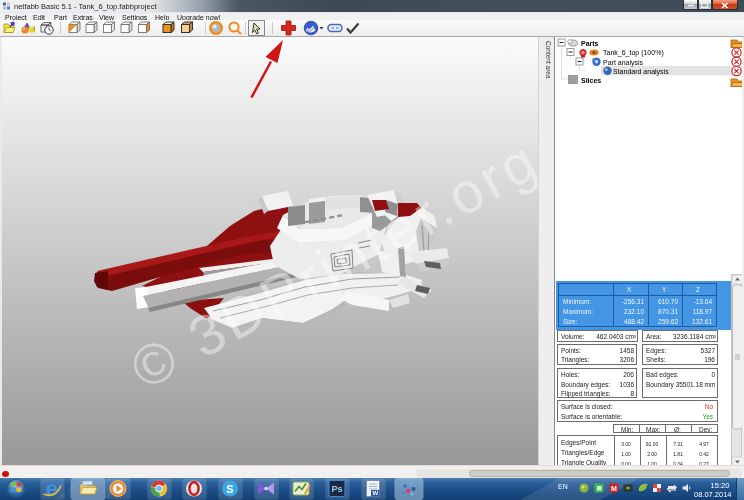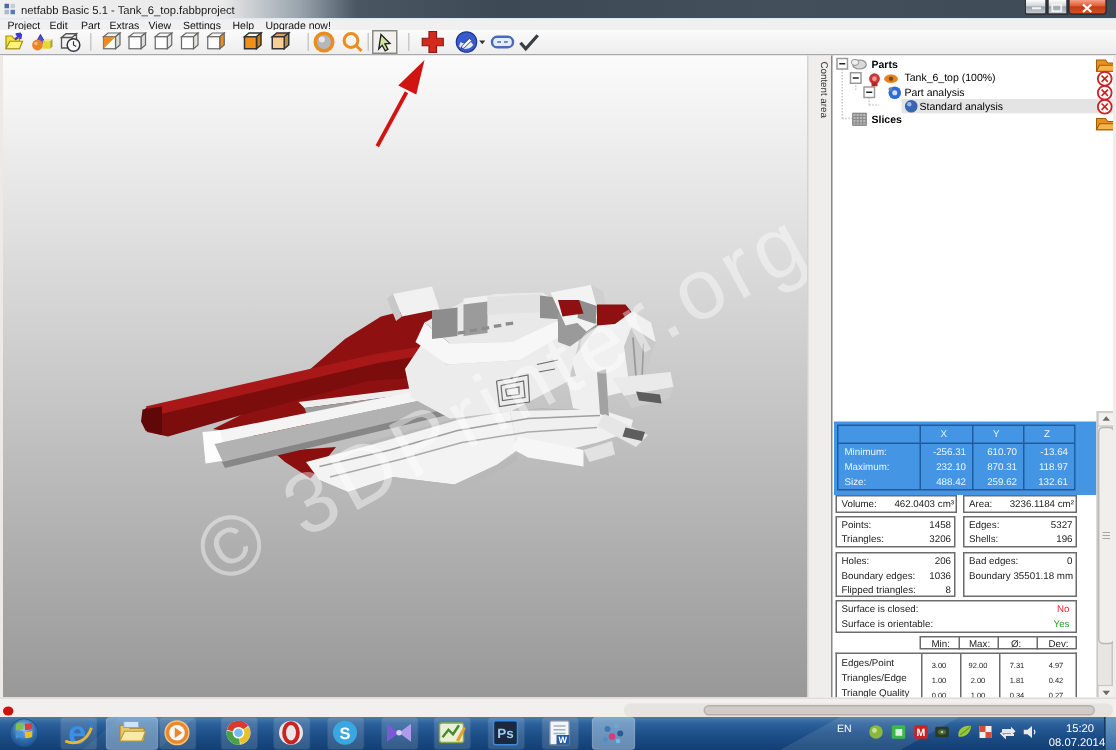--- a/index.html
+++ b/index.html
@@ -630,15 +630,15 @@
           <path d="M4 2 h-6 v1.5 l-3 -3" fill="none" stroke="#e8e8e8" stroke-width="1.2"></path>
         </g>
       <g transform="translate(686,10)">
           <path d="M-3.5 -1.5 h2.5 l3 -2.5 v8 l-3 -2.5 h-2.5 z" fill="#e8e8e8"></path>
           <path d="M3.5 -1.5 a3 3 0 0 1 0 3" stroke="#e8e8e8" stroke-width="0.9" fill="none"></path>
         </g>
     </svg>
 
     <div class="abs" style="left:558px;top:5px;font-size:7px;color:#fff">EN</div>
     <div class="abs" style="left:700px;top:2.5px;width:40px;font-size:7.5px;color:#fff;text-align:center">15:20</div>
-    <div class="abs" style="left:694px;top:11.5px;width:48px;font-size:7.5px;color:#fff;text-align:center">08.07.2014</div>
+    <div class="abs" style="left:694px;top:11.5px;width:48px;font-size:7.5px;color:#fff;text-align:left">08.07.2014</div>
   </div>
 </div>
 
 </body></html>

